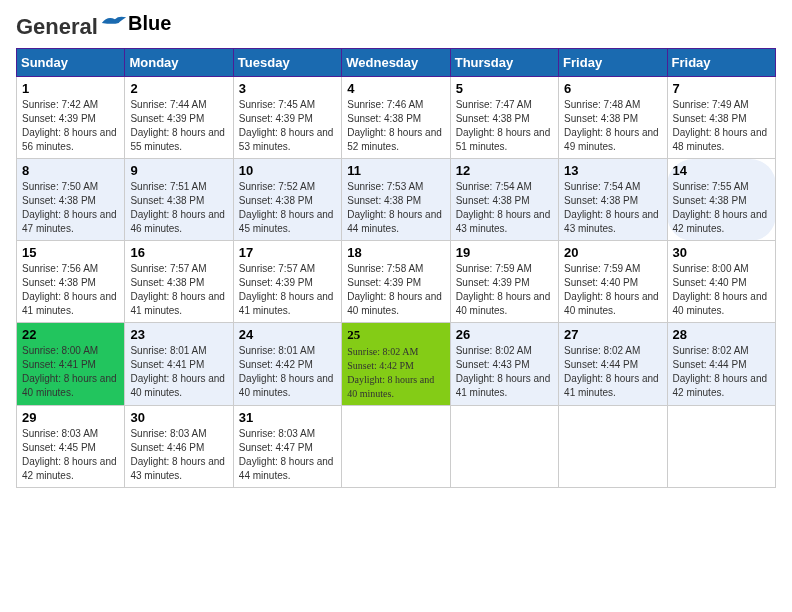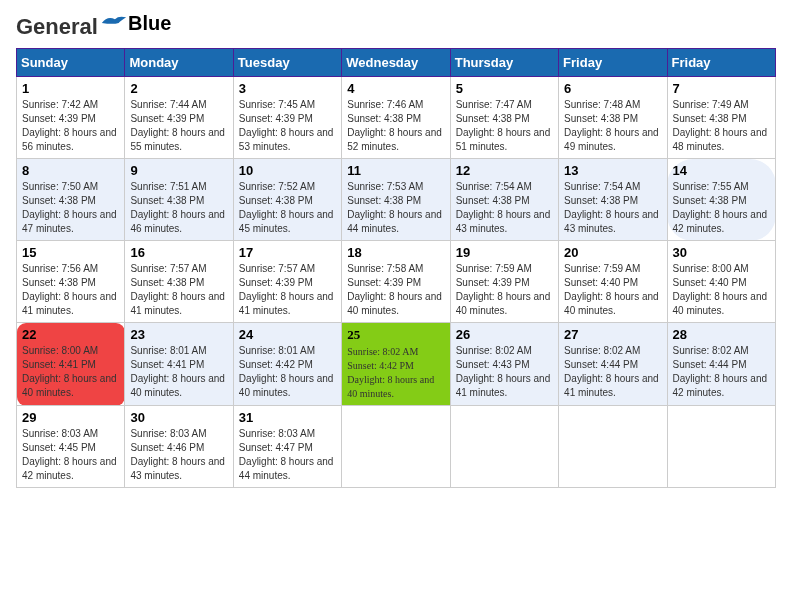--- a/index.html
+++ b/index.html
@@ -281,21 +281,21 @@
         <td>
         <span class="day-number">30</span>
         <div class="day-info">
           Sunrise: 8:00 AM<br>
           Sunset: 4:40 PM<br>
           Daylight: 8 hours and 40 minutes.
         </div>
       </td>
       </tr>
       <tr>
-        <td style="background: #ef4444; border-radius: 9px;">
+        <td style="background: #22c55e;">
         <span class="day-number">22</span>
         <div class="day-info">
           Sunrise: 8:00 AM<br>
           Sunset: 4:41 PM<br>
           Daylight: 8 hours and 40 minutes.
         </div>
       </td>
         <td style="background: rgb(234, 240, 250);">
         <span class="day-number">23</span>
         <div class="day-info">

